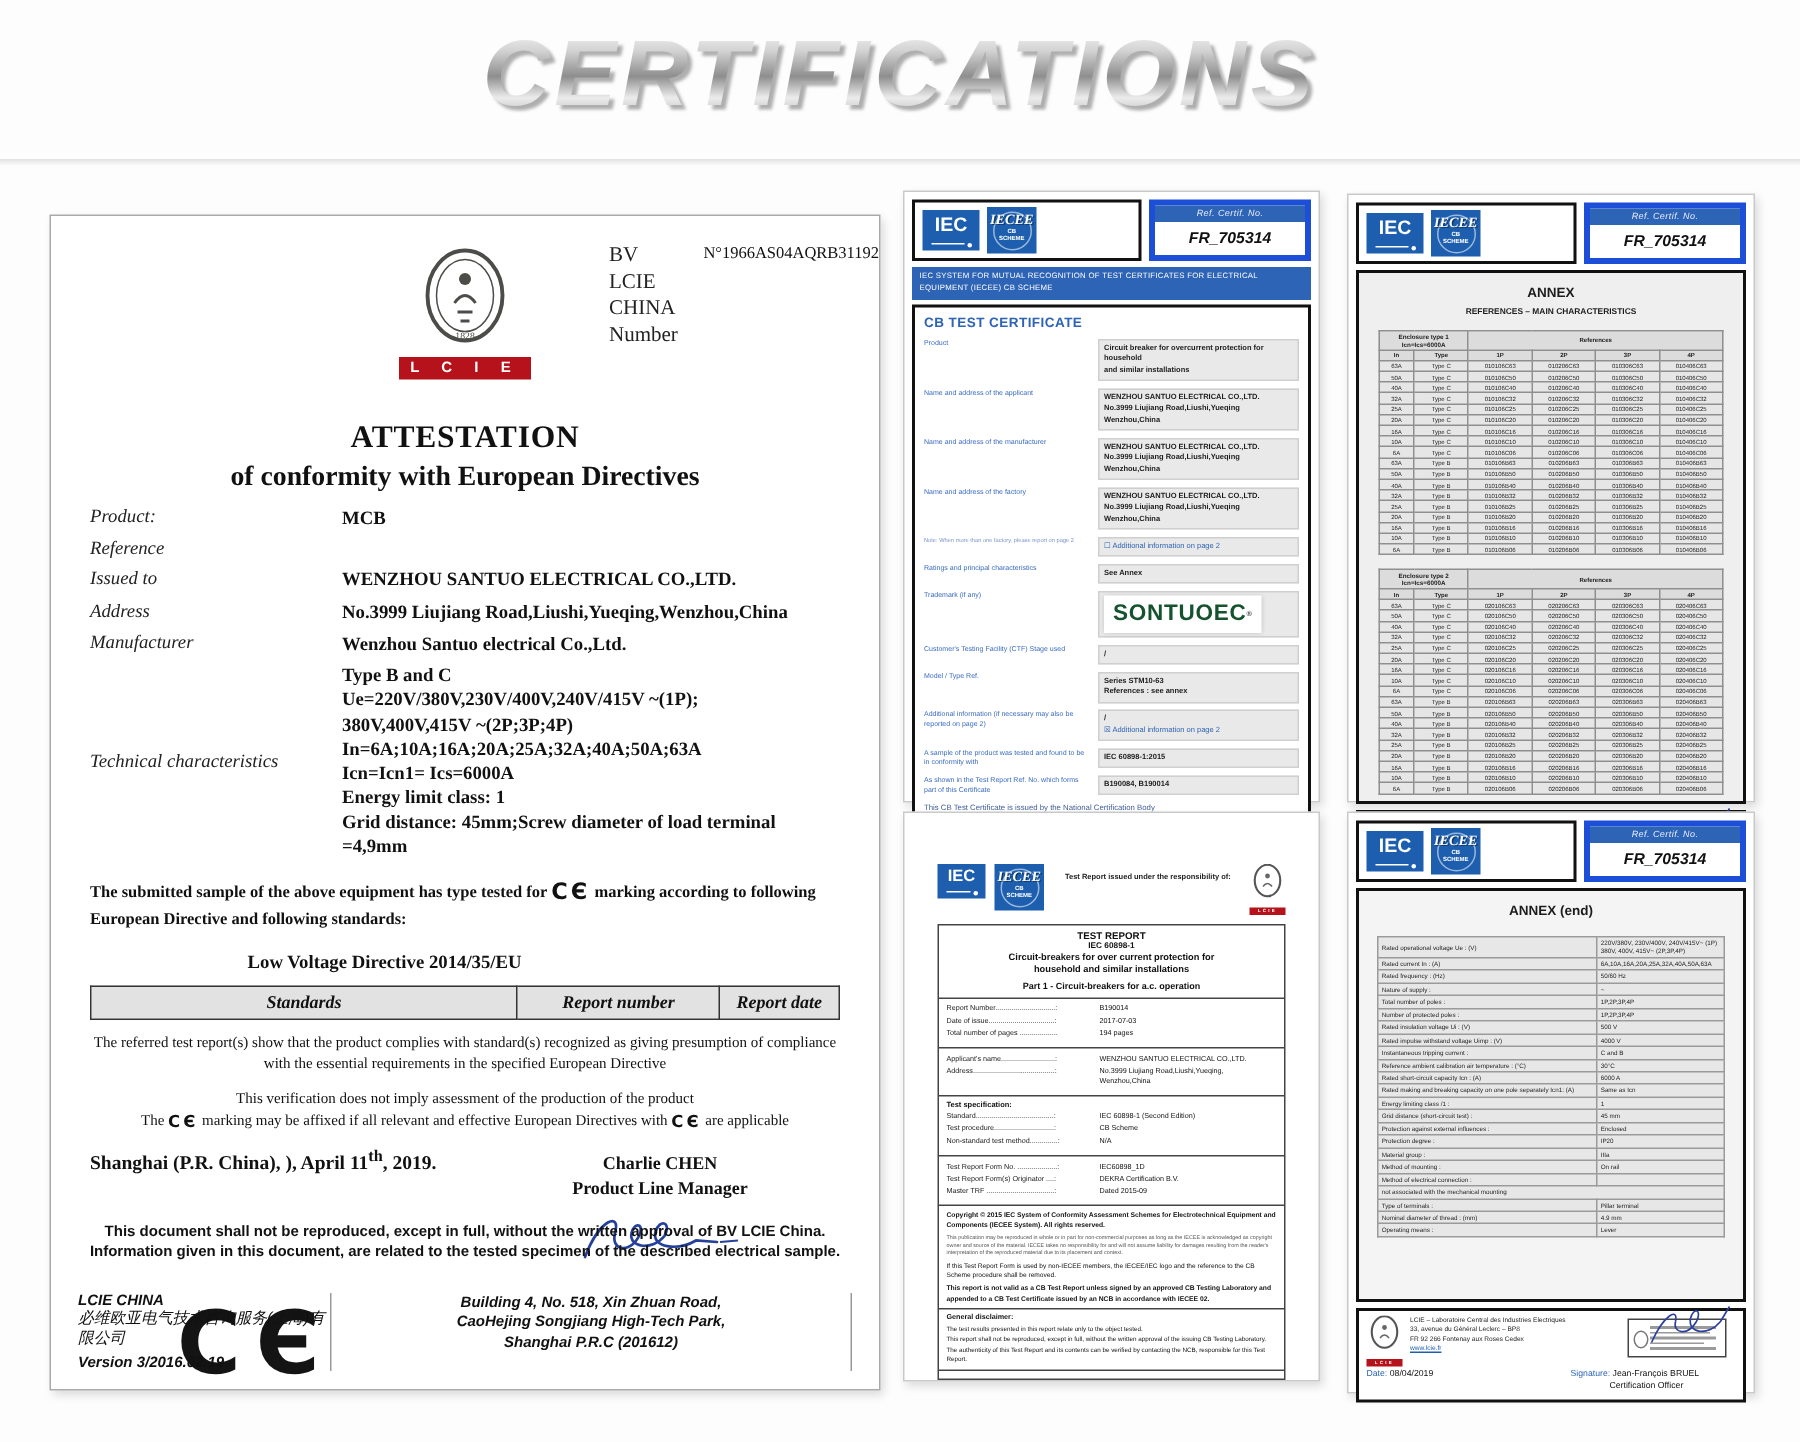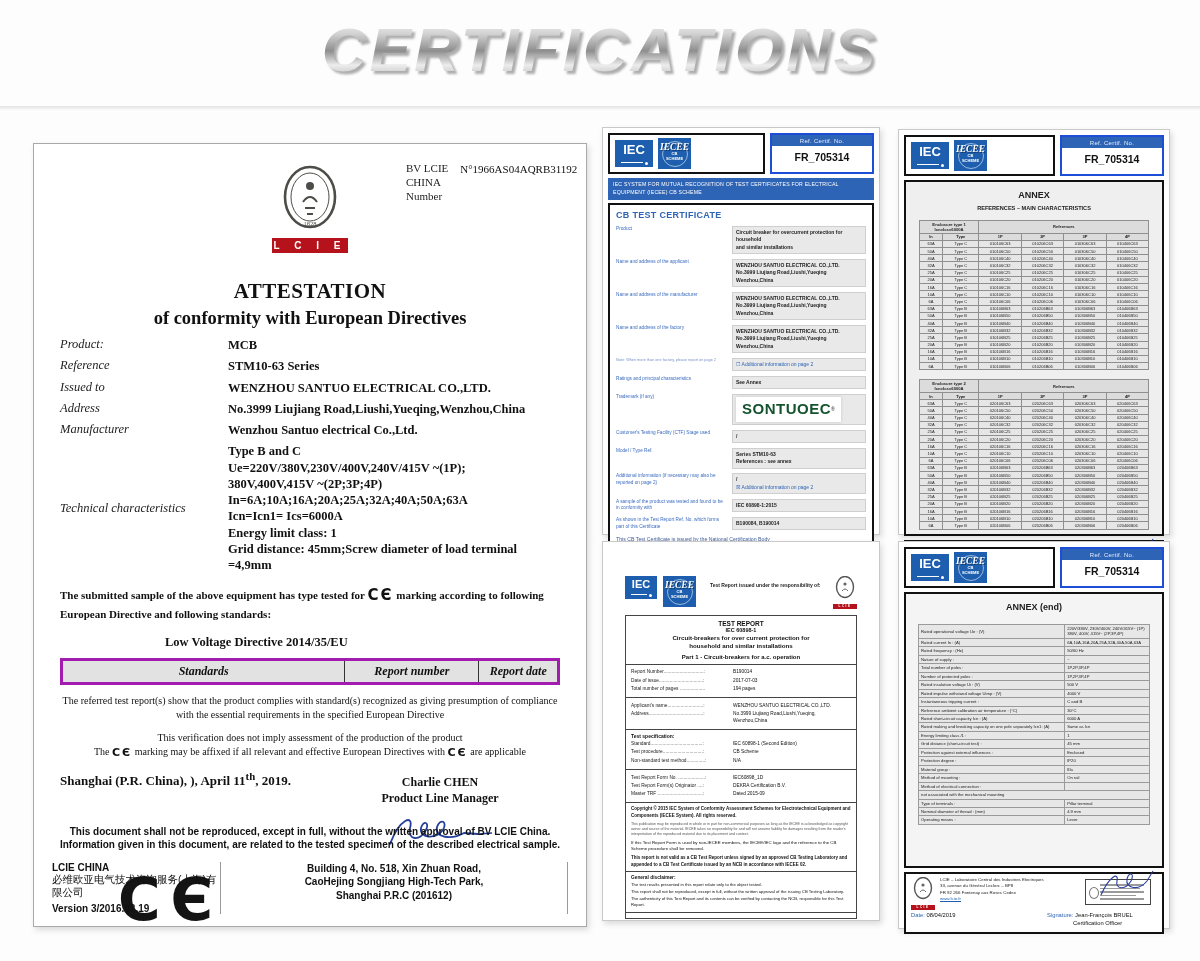--- a/index.html
+++ b/index.html
@@ -13,70 +13,70 @@
     -webkit-background-clip:text;background-clip:text;color:transparent;
     filter:drop-shadow(3px 3px 1px rgba(110,110,110,.55));}
   .top-divider{position:absolute;top:106px;left:0;width:1200px;height:5px;background:linear-gradient(180deg,#e2e2e2,#ffffff);}
 
   section.doc{position:absolute;background:#fff;border:1px solid #c9c9c9;box-shadow:2px 3px 6px rgba(0,0,0,.14);}
 
   
   #doc-attestation{left:33px;top:143px;width:552px;height:782px;font-family:"Liberation Serif",serif;border:1px solid #a9a9a9;}
   .att-inner{position:relative;height:100%;box-sizing:border-box;padding:16px 26px;}
   .att-ref{position:absolute;top:18px;left:372px;display:flex;gap:12px;}
-  .att-ref-label{font-size:11px;line-height:1.25;color:#222;}
+  .att-ref-label{font-size:14px;line-height:1.25;color:#222;}
   .att-ref-number{font-size:11px;padding-top:1px;}
   .bv-logo-block{text-align:center;margin-top:4px;}
   .bv-oval{display:block;margin:0 auto;}
-  .lcie-banner{width:76px;height:15px;background:#b5121b;color:#fff;font-family:"Liberation Sans",sans-serif;
+  .lcie-banner{width:88px;height:15px;background:#b5121b;color:#fff;font-family:"Liberation Sans",sans-serif;
     font-size:10px;font-weight:bold;letter-spacing:6px;text-align:center;line-height:15px;margin:4px auto 0;}
   .att-title{font-size:21px;font-weight:bold;text-align:center;margin-top:26px;letter-spacing:.5px;}
   .att-subtitle{font-size:18.5px;font-weight:bold;text-align:center;margin-top:4px;}
   #att-fields{margin-top:8px;}
   .att-row{display:flex;margin-bottom:5px;}
   .att-row .att-label{flex:0 0 168px;font-style:italic;font-size:12.5px;color:#222;}
   .att-row .att-value{flex:1;font-weight:bold;font-size:12.5px;white-space:pre-line;line-height:1.3;}
   .att-row.center-label{align-items:center;}
   .ce-inline{font-family:"DejaVu Sans",sans-serif;font-weight:bold;font-size:15px;letter-spacing:2px;vertical-align:-1px;}
   .att-tested{font-size:11px;font-weight:bold;margin-top:12px;line-height:1.45;}
   .att-directive{font-size:12.5px;font-weight:bold;margin:12px 0 8px 105px;}
-  .std-table{width:100%;border-collapse:collapse;border:3px solid #a21caf;}
+  .std-table{width:100%;border-collapse:collapse;border:1px solid #a21caf;}
   .std-table th,.std-table td{border:1px solid #333;text-align:center;}
   .std-table th{background:#e2e2e2;font-style:italic;font-weight:bold;font-size:12px;padding:3px 2px;}
   .std-table td{font-weight:bold;font-size:12.5px;padding:6px 4px;white-space:pre-line;line-height:1.35;}
   .att-para{font-size:10px;text-align:center;margin-top:9px;line-height:1.4;}
   .att-para .ce-inline{font-size:11px;}
   .att-dateline{font-size:13px;font-weight:bold;margin-top:10px;}
   .att-sign-row{display:flex;justify-content:flex-end;margin-top:-16px;}
   .att-sign-col{text-align:center;margin-right:60px;margin-top:0;}
   .att-signer{font-size:12px;font-weight:bold;line-height:1.35;}
   .ce-big{font-family:"DejaVu Sans",sans-serif;font-weight:bold;font-size:58px;letter-spacing:10px;margin:10px 0 0 58px;color:#141414;}
   .att-footer{position:absolute;left:18px;right:18px;bottom:12px;}
   .att-foot-note{font-size:10px;font-weight:bold;text-align:center;line-height:1.35;font-family:"Liberation Sans",sans-serif;}
-  .att-foot-cols{display:flex;margin-top:10px;font-family:"Liberation Sans",sans-serif;}
+  .att-foot-cols{display:flex;margin-top:20px;font-family:"Liberation Sans",sans-serif;font-style:italic;}
   .att-col1{flex:0 0 168px;font-size:10px;}
   .att-col1 .l1{font-weight:bold;}
   .att-col1 .cn{font-size:10.5px;line-height:1.3;}
   .att-col1 .ver{font-weight:bold;margin-top:3px;}
   .att-col2{flex:1;text-align:center;font-size:10px;font-weight:bold;line-height:1.35;border-left:1px solid #999;border-right:1px solid #999;padding:0 8px;}
   .att-col3{flex:0 0 168px;text-align:right;font-size:10px;line-height:1.35;}
   .att-email{color:#1a46c8;text-decoration:underline;}
 
   
   .iec-header{display:flex;gap:5px;margin-bottom:4px;}
   .iec-logobox{flex:1;border:2px solid #111;background:#fff;display:flex;align-items:center;gap:5px;padding:3px 5px;}
   .iec-logo{width:38px;height:27px;background:#1d5fae;color:#fff;text-align:center;font-weight:bold;
     font-size:13px;line-height:20px;position:relative;}
   .iec-logo:after{content:"";position:absolute;left:6px;right:10px;bottom:4px;border-top:1.5px solid #fff;}
   .iec-logo i{position:absolute;right:5px;bottom:2px;width:3px;height:3px;background:#fff;border-radius:50%;font-style:normal;}
   .iecee-logo{width:33px;height:31px;background:#1d5fae;color:#fff;text-align:center;position:relative;overflow:hidden;}
   .iecee-logo:before{content:"";position:absolute;left:4px;top:3px;width:24px;height:24px;border:1px solid rgba(255,255,255,.55);border-radius:50%;}
   .iecee-name{font-family:"Liberation Serif",serif;font-style:italic;font-weight:bold;font-size:9.5px;margin-top:4px;position:relative;text-shadow:1px 1px 0 rgba(0,0,0,.4);}
   .iecee-sub{font-size:4px;font-weight:bold;line-height:1.2;position:relative;}
-  .ref-box{width:100px;border:2px solid #1d4ed8;background:#fff;}
+  .ref-box{width:100px;border:4px solid #1d4ed8;background:#fff;font-style:italic;}
   .ref-box-top{background:#2e64b5;color:#e8eefc;font-size:6px;text-align:center;padding:2.5px 0;letter-spacing:.3px;}
   .ref-box-val{text-align:center;font-weight:bold;font-size:10.5px;padding:5px 0 4px;}
 
   .iec-footer{border:2px solid #111;background:#fff;padding:3px 5px 4px;position:relative;margin-top:4px;}
   .iec-foot-top{display:flex;gap:5px;align-items:flex-start;}
   .bv-mini{width:24px;text-align:center;flex:0 0 24px;}
   .bv-mini .bar{width:24px;height:5px;background:#b5121b;color:#fff;font-size:3px;letter-spacing:1.5px;line-height:5px;font-weight:bold;}
   .lcie-addr{flex:1;font-size:4.4px;line-height:1.45;color:#222;}
   .lcie-url{color:#1d5fae;text-decoration:underline;}
   .stamp-wrap{position:relative;width:74px;flex:0 0 74px;height:30px;}
@@ -180,21 +180,20 @@
     <div class="att-title">ATTESTATION</div>
     <div class="att-subtitle">of conformity with European Directives</div>
 
     <div id="att-fields">
         <div class="att-row">
           <div class="att-label">Product:</div>
           <div class="att-value">MCB</div>
         </div>
         <div class="att-row">
           <div class="att-label">Reference</div>
-          <div class="att-value">STM10-63 Series</div>
         </div>
         <div class="att-row">
           <div class="att-label">Issued to</div>
           <div class="att-value">WENZHOU  SANTUO  ELECTRICAL  CO.,LTD.</div>
         </div>
         <div class="att-row">
           <div class="att-label">Address</div>
           <div class="att-value">No.3999 Liujiang Road,Liushi,Yueqing,Wenzhou,China</div>
         </div>
         <div class="att-row">

